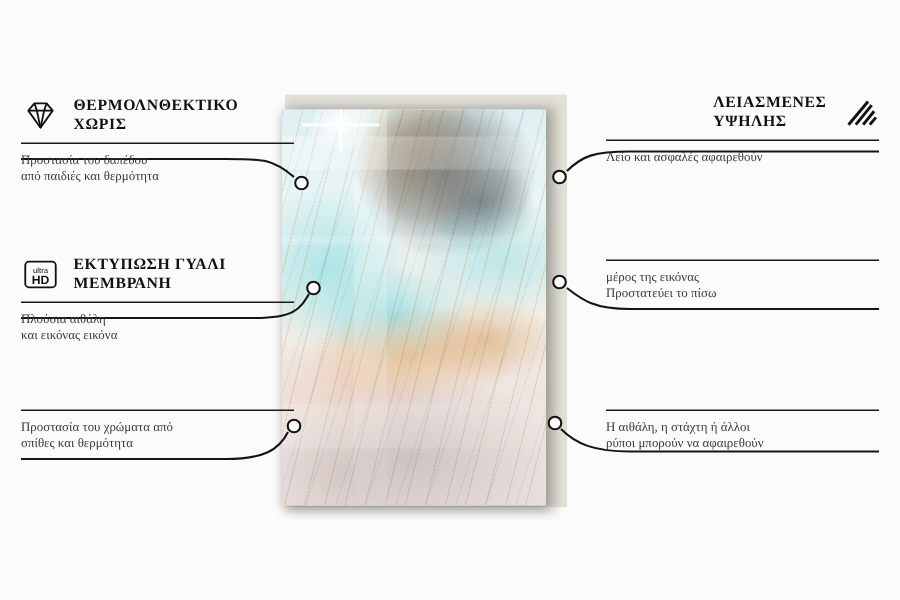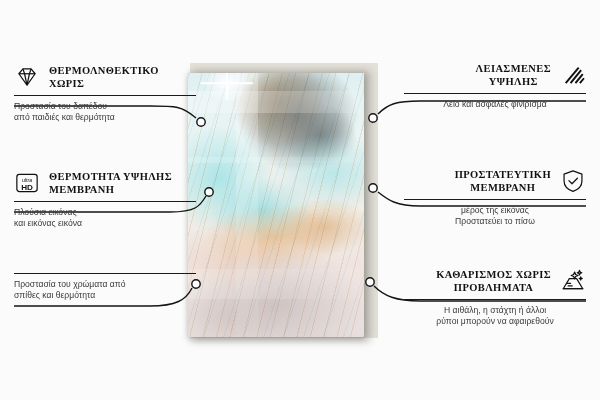--- a/index.html
+++ b/index.html
@@ -97,39 +97,39 @@
   }
   #glare::before, #glare::after {
     content:""; position:absolute; left:50%; top:50%; background:rgba(255,255,255,.95);
   }
   #glare::before { width:52px; height:1.6px; transform:translate(-50%,-50%); }
   #glare::after  { width:1.6px; height:34px; transform:translate(-50%,-50%); }
 
   
   .feature { position: absolute; width: 182px; }
   .feature.left  { left: 14px;  text-align: left; }
-  .feature.right { left: 404px; text-align: center; }
+  .feature.right { left: 404px; text-align: left; }
 
   .head-row { display: flex; align-items: center; gap: 9px; }
   .feature.right .head-row { flex-direction: row-reverse; }
 
   .title {
     font-family: "Liberation Serif", serif;
     font-size: 10.5px;
     letter-spacing: .4px;
     line-height: 13px;
     color: #111;
     font-weight: 700;
   }
   .rule {
     height: 1px; background: #1a1a1a; width: 100%;
     margin: 5px 0 5px 0;
   }
   .desc {
-    font-family: Liberation Sans, sans-serif;
+    font-family: Liberation Serif, serif;
     font-size: 8.6px;
     line-height: 11px;
     color: #3a3a3a;
   }
 
   .icon { width: 26px; height: 26px; flex: 0 0 26px; display:block; }
 
   
   #connectors { position: absolute; inset: 0; pointer-events: none; }
 </style>
@@ -196,26 +196,26 @@
   </div>
 
   <div class="feature left" style="top:170px">
     <div class="head-row">
       <svg class="icon" viewBox="0 0 32 32">
         <rect x="3.5" y="5.5" width="25" height="21" rx="3" fill="none" stroke="#111" stroke-width="1.5"></rect>
         <text x="16" y="15" text-anchor="middle" font-family="Liberation Sans, sans-serif" font-size="6.4" fill="#111">ultra</text>
         <text x="16" y="24" text-anchor="middle" font-family="Liberation Sans, sans-serif" font-size="10" font-weight="bold" fill="#111">HD</text>
       </svg>
       <div>
-        <div class="title">ΘΕΡΜΟΤΗΤΑ ΥΨΗΛΗΣ</div>
+        <div class="title">ΕΚΤΥΠΩΣΗ ΓΥΑΛΙ</div>
         <div class="title">ΜΕΜΒΡΑΝΗ</div>
       </div>
     </div>
     <div class="rule"></div>
-    <div class="desc">Πλούσια εικόνας</div>
+    <div class="desc">Πλούσια αιθάλη</div>
     <div class="desc">και εικόνας εικόνα</div>
   </div>
 
   <div class="feature left" style="top:268px">
     <div class="rule"></div>
     <div class="desc">Προστασία του χρώματα από</div>
     <div class="desc">σπίθες και θερμότητα</div>
   </div>
 
   <div class="feature right" style="top:62px">
@@ -227,57 +227,28 @@
             <path d="M19 26 L28 15"></path>
             <path d="M24.5 26 L29.5 20"></path>
         </g>
       </svg>
       <div>
         <div class="title">ΛΕΙΑΣΜΕΝΕΣ</div>
         <div class="title">ΥΨΗΛΗΣ</div>
       </div>
     </div>
     <div class="rule"></div>
-    <div class="desc">Λείο και ασφαλές φινίρισμα</div>
+    <div class="desc">Λείο και ασφαλές αφαιρεθούν</div>
   </div>
 
   <div class="feature right" style="top:168px">
-    <div class="head-row">
-      <svg class="icon" viewBox="0 0 32 32">
-        <g fill="none" stroke="#111" stroke-width="1.5" stroke-linecap="round" stroke-linejoin="round">
-          <path d="M16 3.5 L27 7.5 V16 C27 22.5 21.8 26.8 16 28.8 C10.2 26.8 5 22.5 5 16 V7.5 Z"></path>
-          <path d="M11 15.6 L14.8 19.4 L21.4 12.6"></path>
-        </g>
-      </svg>
-      <div>
-        <div class="title">ΠΡΟΣΤΑΤΕΥΤΙΚΗ</div>
-        <div class="title">ΜΕΜΒΡΑΝΗ</div>
-      </div>
-    </div>
     <div class="rule"></div>
     <div class="desc">μέρος της εικόνας</div>
     <div class="desc">Προστατεύει το πίσω</div>
   </div>
 
   <div class="feature right" style="top:268px">
-    <div class="head-row">
-      <svg class="icon" viewBox="0 0 32 32">
-        <g fill="none" stroke="#111" stroke-width="1.5" stroke-linecap="round" stroke-linejoin="round">
-          <path d="M4 25.5 L11.5 13 L20.5 13 L28 25.5 Z"></path>
-          <path d="M4 25.5 L28 25.5"></path>
-          <path d="M9 19 L13 19"></path>
-            <path d="M10 22 L15 22"></path>
-          <path d="M18 5 L19.2 8 L22.2 9.2 L19.2 10.4 L18 13.4 L16.8 10.4 L13.8 9.2 L16.8 8 Z"></path>
-          <path d="M24 3 L24.8 5 L26.8 5.8 L24.8 6.6 L24 8.6 L23.2 6.6 L21.2 5.8 L23.2 5 Z"></path>
-          <path d="M25.5 11 L26 12.4 L27.4 12.9 L26 13.4 L25.5 14.8 L25 13.4 L23.6 12.9 L25 12.4 Z"></path>
-        </g>
-      </svg>
-      <div>
-        <div class="title">ΚΑΘΑΡΙΣΜΟΣ ΧΩΡΙΣ</div>
-        <div class="title">ΠΡΟΒΛΗΜΑΤΑ</div>
-      </div>
-    </div>
     <div class="rule"></div>
     <div class="desc">Η αιθάλη, η στάχτη ή άλλοι</div>
     <div class="desc">ρύποι μπορούν να αφαιρεθούν</div>
   </div>
 
 </div>
 
 </body></html>

